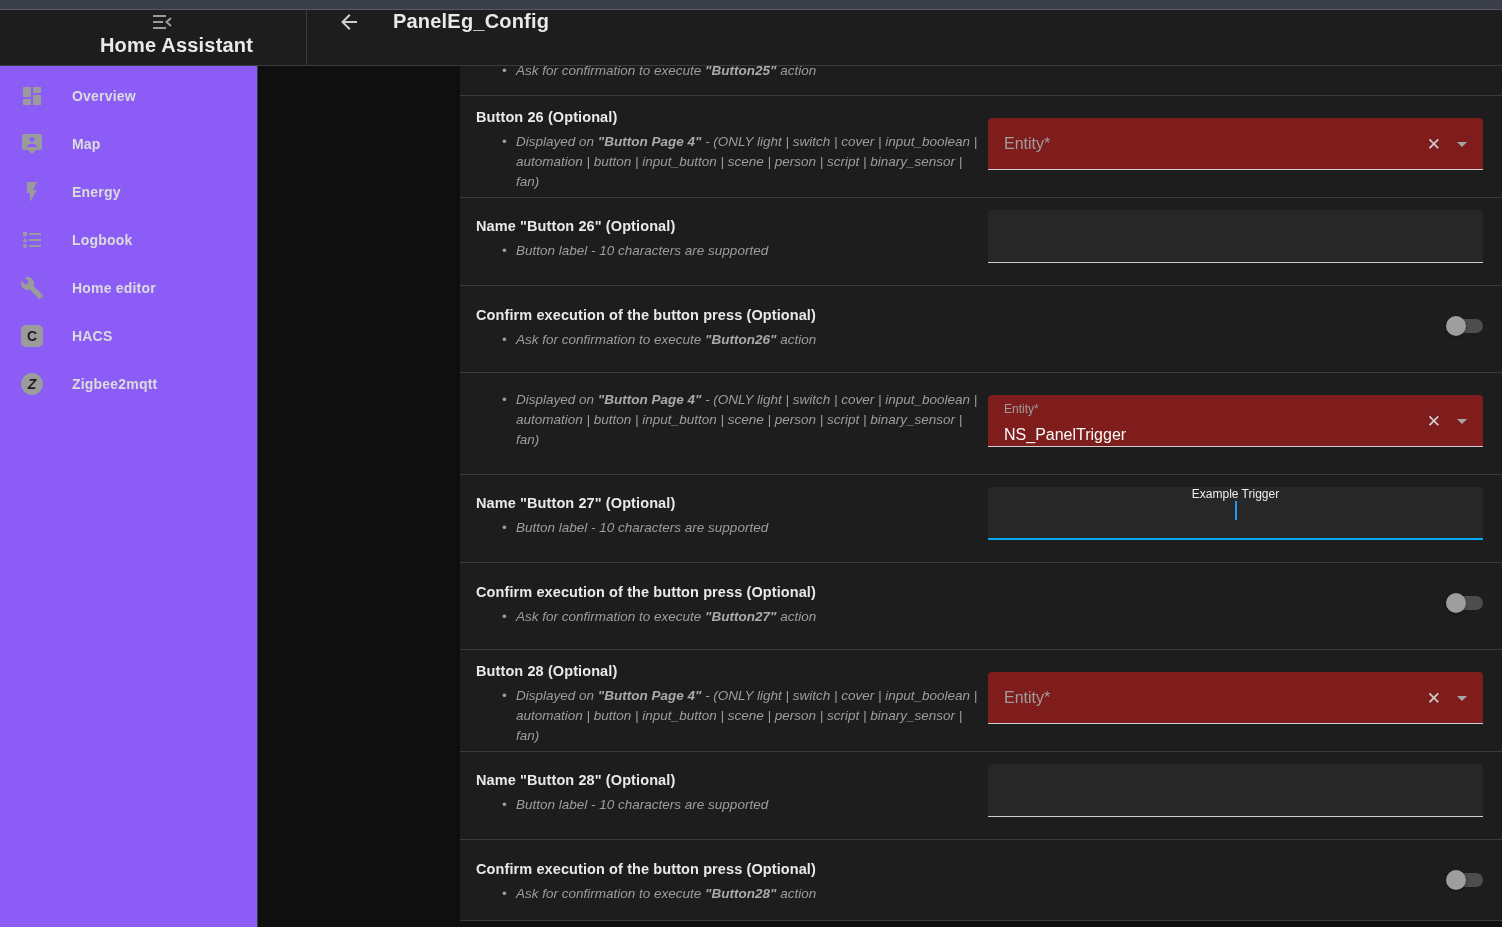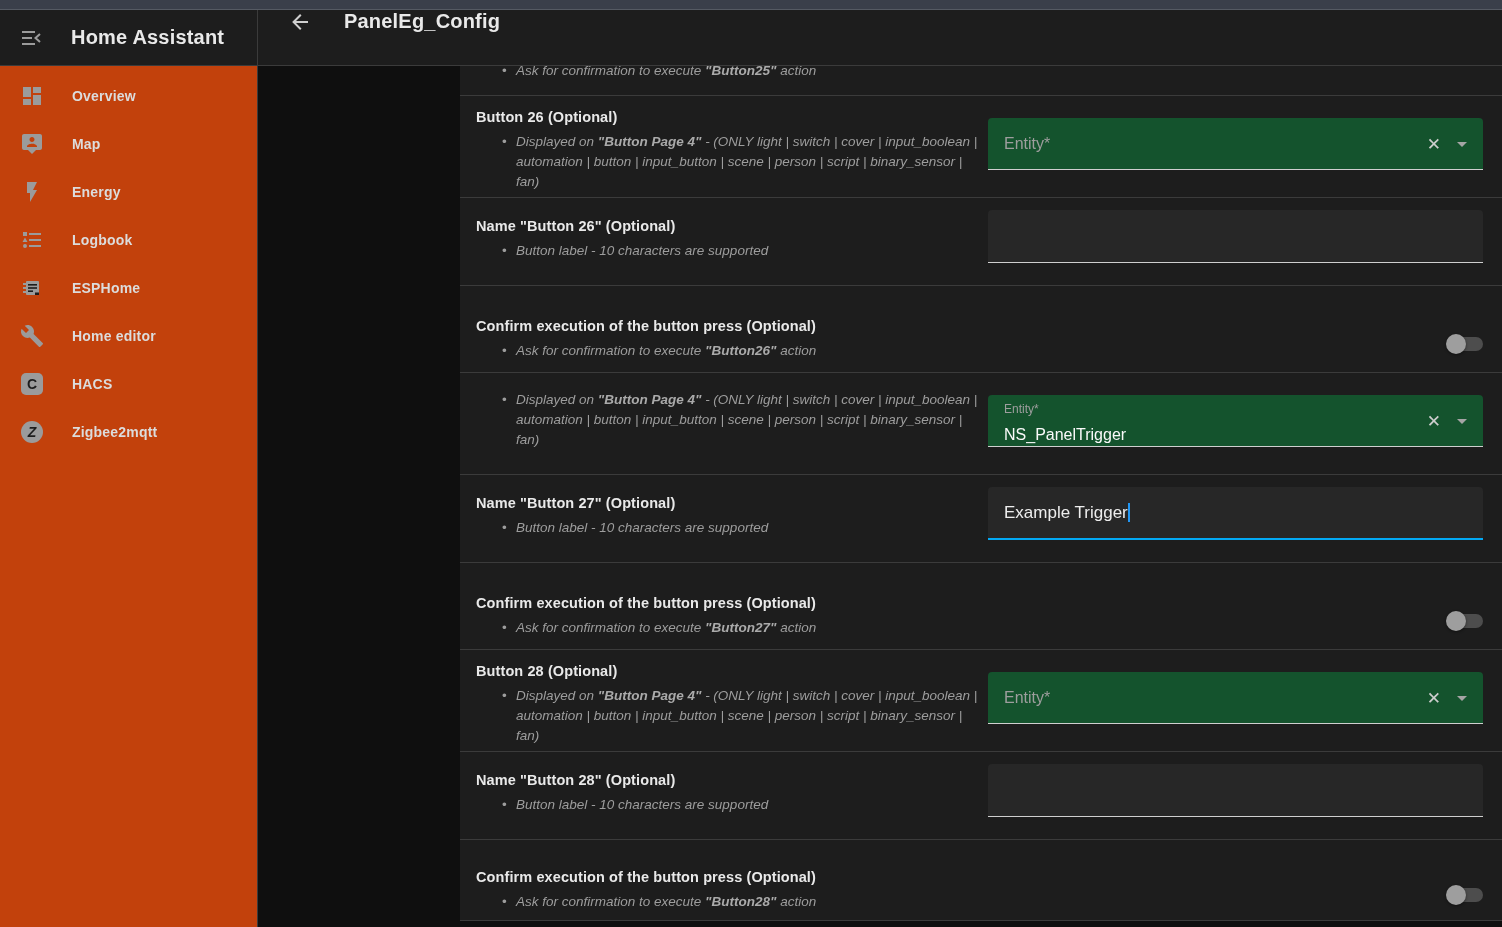--- a/index.html
+++ b/index.html
@@ -6,83 +6,83 @@
   html,body { width:1502px; height:927px; overflow:hidden; background:#0f0f0f;
               font-family:"Liberation Sans", sans-serif; }
 
   
   .top-strip { position:absolute; top:0; left:0; width:1502px; height:10px;
                background:#3a3f4a; border-bottom:1px solid #555a63; }
 
   
   .header { position:absolute; top:10px; left:0; width:1502px; height:56px;
             background:#1d1d1d; border-bottom:1px solid #3b3b3b; display:flex; }
-  .header-left { width:258px; flex-shrink:0; border-right:1px solid #3b3b3b;
-                 display:flex; align-items:center; padding-left:20px; }
+  .header-left { width:307px; flex-shrink:0; border-right:1px solid #3b3b3b;
+                 display:flex; align-items:center; padding-left:20px;flex-direction:column; }
   .header-main { flex:1; display:flex; align-items:flex-start; }
   .app-title { font-size:20px; font-weight:700; color:#e9e9e9; margin-left:27px; letter-spacing:.2px; }
   .page-title { font-size:20px; font-weight:700; color:#e9e9e9; margin-left:32px; letter-spacing:.2px; }
   .icon-btn { width:24px; height:24px; cursor:pointer; flex-shrink:0; }
   .back-btn { margin-left:30px; }
   svg.ic { width:24px; height:24px; fill:#9b9b9b; }
 
   
   .sidebar { position:absolute; top:66px; left:0; width:258px; height:861px;
-             background:#c2410c; border-right:1px solid #3b3b3b; padding-top:6px; }
+             background:#8b5cf6; border-right:1px solid #3b3b3b; padding-top:6px; }
   .sb-item { height:48px; display:flex; align-items:center; padding-left:20px; cursor:pointer; }
   .sb-icon { width:24px; height:24px; margin-right:28px; flex-shrink:0;
              display:flex; align-items:center; justify-content:center; }
   .sb-label { font-size:14px; font-weight:700; color:#dcdcdc; letter-spacing:.2px; }
   .badge-sq { width:22px; height:22px; border-radius:5px; background:#9b9b9b; color:#1d1d1d;
               font-size:14px; font-weight:700; display:flex; align-items:center; justify-content:center; }
   .badge-ci { width:22px; height:22px; border-radius:50%; background:#9b9b9b; color:#1d1d1d;
               font-size:14px; font-weight:700; font-style:italic;
               display:flex; align-items:center; justify-content:center; }
 
   
   .panel { position:absolute; top:66px; left:460px; width:1042px; height:855px;
            background:#1d1d1d; overflow:hidden; }
   .row { display:flex; border-bottom:1px solid #3b3b3b; padding:0 19px 0 16px; position:relative; }
   .rh-clip    { height:30px; overflow:hidden; }
   .rh-entity  { height:102px;justify-content:center; }
   .rh-name    { height:88px; }
-  .rh-confirm { height:87px;align-items:center; }
+  .rh-confirm { height:87px; }
   .rh-confirm-last { height:81px; }
   .row-left { width:505px; flex-shrink:0; }
   .pt-e { padding-top:12px; }
   .pt-n { padding-top:19px; }
   .pt-c { padding-top:20px; }
   .row-right { margin-left:auto; width:495px; flex-shrink:0; }
   .heading { font-size:14.5px; font-weight:700; color:#e9e9e9; letter-spacing:.1px; line-height:19px; }
   .bullet { margin-top:5px; display:flex; padding-left:26px; font-style:italic;
             color:#9d9d9d; font-size:13.5px; line-height:20px; }
   .dot { width:14px; flex-shrink:0; font-style:normal; }
   .btext { flex:1; }
   .btext b { font-weight:700; color:#aaaaaa; }
   .clip-shift { margin-top:-10px; }
 
   
-  .field { width:495px; height:52px; margin-top:22px; background:#14532d;
+  .field { width:495px; height:52px; margin-top:22px; background:#7f1d1d;
            border-radius:4px 4px 0 0; border-bottom:1px solid #cfcfcf;
            position:relative; cursor:pointer; }
   .field .label-center { position:absolute; left:16px; top:50%; transform:translateY(-50%);
                          font-size:16px; color:#9e9e9e; }
   .field .label-small { position:absolute; left:16px; top:7px; font-size:12px; color:#9e9e9e; }
   .field .value { position:absolute; left:16px; bottom:2px; font-size:16px; color:#fafafa; }
   .field .clear { position:absolute; right:42px; top:50%; transform:translateY(-50%);
                   color:#cdcdcd; font-size:17px; line-height:17px; cursor:pointer; }
   .field .caret { position:absolute; right:16px; top:50%; margin-top:-2px; width:0; height:0;
                   border-left:5px solid transparent; border-right:5px solid transparent;
                   border-top:5px solid #a5a5a5; cursor:pointer; }
 
   
   .tinput { width:495px; height:53px; margin-top:12px; background:#272727;
             border-radius:4px 4px 0 0; border-bottom:1px solid #cfcfcf;
-            display:flex; align-items:center; padding:0 16px; font-size:17px; color:#ededed;
-            cursor:text; }
+            display:flex; align-items:center; padding:0 16px; font-size:12px; color:#ededed;
+            cursor:text;flex-direction:column; }
   .tinput.focused { border-bottom:2px solid #03a9f4; }
   .cursor { display:inline-block; width:2px; height:19px; background:#2196f3; }
 
   
   .toggle { width:37px; height:20px; position:relative; margin-top:30px; margin-left:auto; cursor:pointer; }
   .track { position:absolute; left:3px; top:3px; width:34px; height:14px; border-radius:7px; background:#4d4d4d; }
   .thumb { position:absolute; left:0; top:0; width:20px; height:20px; border-radius:50%;
            background:#9e9e9e; box-shadow:0 1px 3px rgba(0,0,0,.45); }
 </style>
 </head>
@@ -141,35 +141,20 @@
     <span class="sb-icon">
       <svg class="ic" viewBox="0 0 24 24">
         <path d="M5,9.5L7.5,14H2.5L5,9.5M3,4H7V8H3V4M5,20A2,2 0 0,0 7,18A2,2 0 0,0 5,16A2,2 0 0,0 3,18A2,2 0 0,0 5,20M9,5V7H21V5H9M9,19H21V17H9V19M9,13H21V11H9V13Z"></path>
       </svg>
     </span>
     <span class="sb-label">Logbook</span>
   </div>
   <div class="sb-item">
     <span class="sb-icon">
       <svg class="ic" viewBox="0 0 24 24">
-        <rect x="6" y="5" width="13" height="14" rx="1"></rect>
-        <rect x="3" y="7" width="3" height="2"></rect>
-          <rect x="3" y="11" width="3" height="2"></rect>
-          <rect x="3" y="15" width="3" height="2"></rect>
-        <rect x="8" y="8" width="9" height="1.6" fill="#1d1d1d"></rect>
-        <rect x="8" y="11.2" width="9" height="1.6" fill="#1d1d1d"></rect>
-        <rect x="8" y="14.4" width="5" height="1.6" fill="#1d1d1d"></rect>
-        <rect x="15" y="16.5" width="4" height="2.5" fill="#1d1d1d"></rect>
-      </svg>
-    </span>
-    <span class="sb-label">ESPHome</span>
-  </div>
-  <div class="sb-item">
-    <span class="sb-icon">
-      <svg class="ic" viewBox="0 0 24 24">
           <path d="M22.7,19L13.6,9.9C14.5,7.6 14,4.9 12.1,3C10.1,1 7.1,0.6 4.7,1.7L9,6L6,9L1.6,4.7C0.4,7.1 0.9,10.1 2.9,12.1C4.8,14 7.5,14.5 9.8,13.6L18.9,22.7C19.3,23.1 19.9,23.1 20.3,22.7L22.6,20.4C23.1,20 23.1,19.3 22.7,19Z"></path>
         </svg>
     </span>
     <span class="sb-label">Home editor</span>
   </div>
   <div class="sb-item">
     <span class="sb-icon">
       <span class="badge-sq">C</span>
     </span>
     <span class="sb-label">HACS</span>

